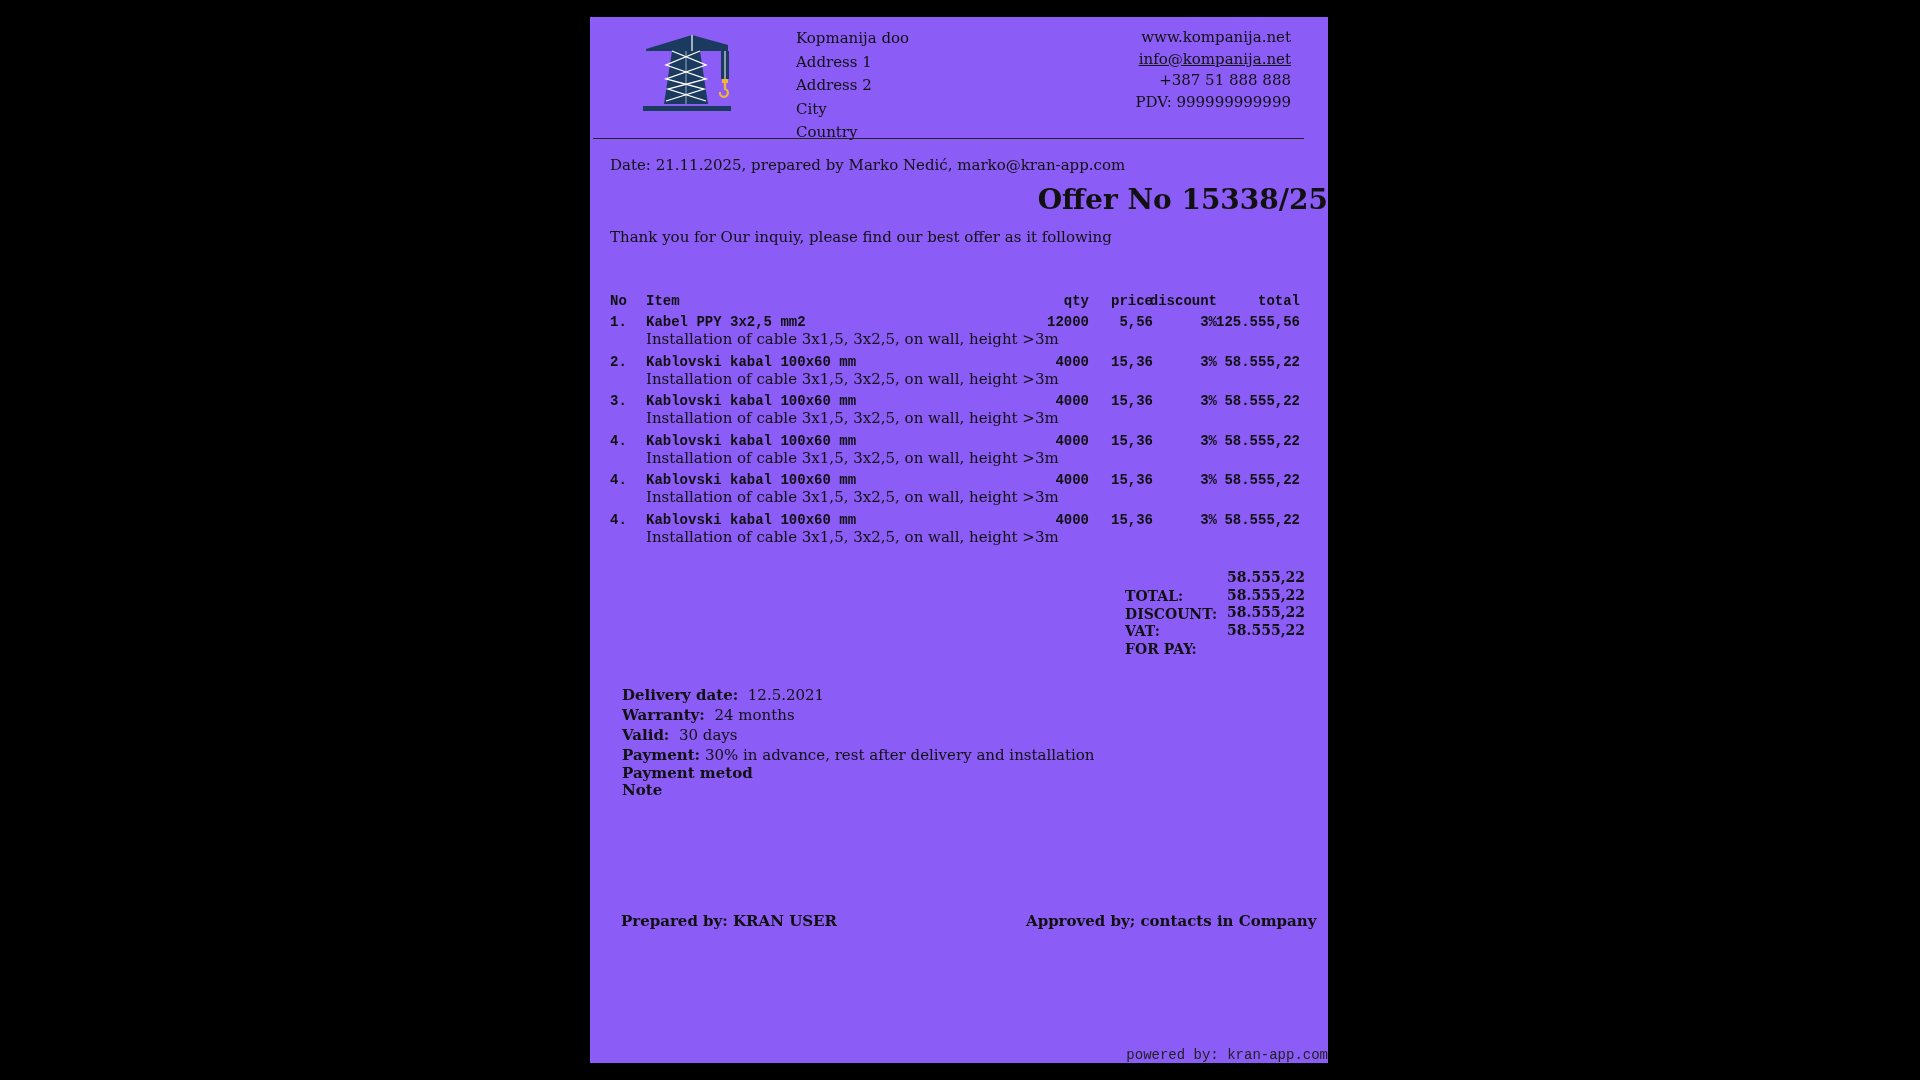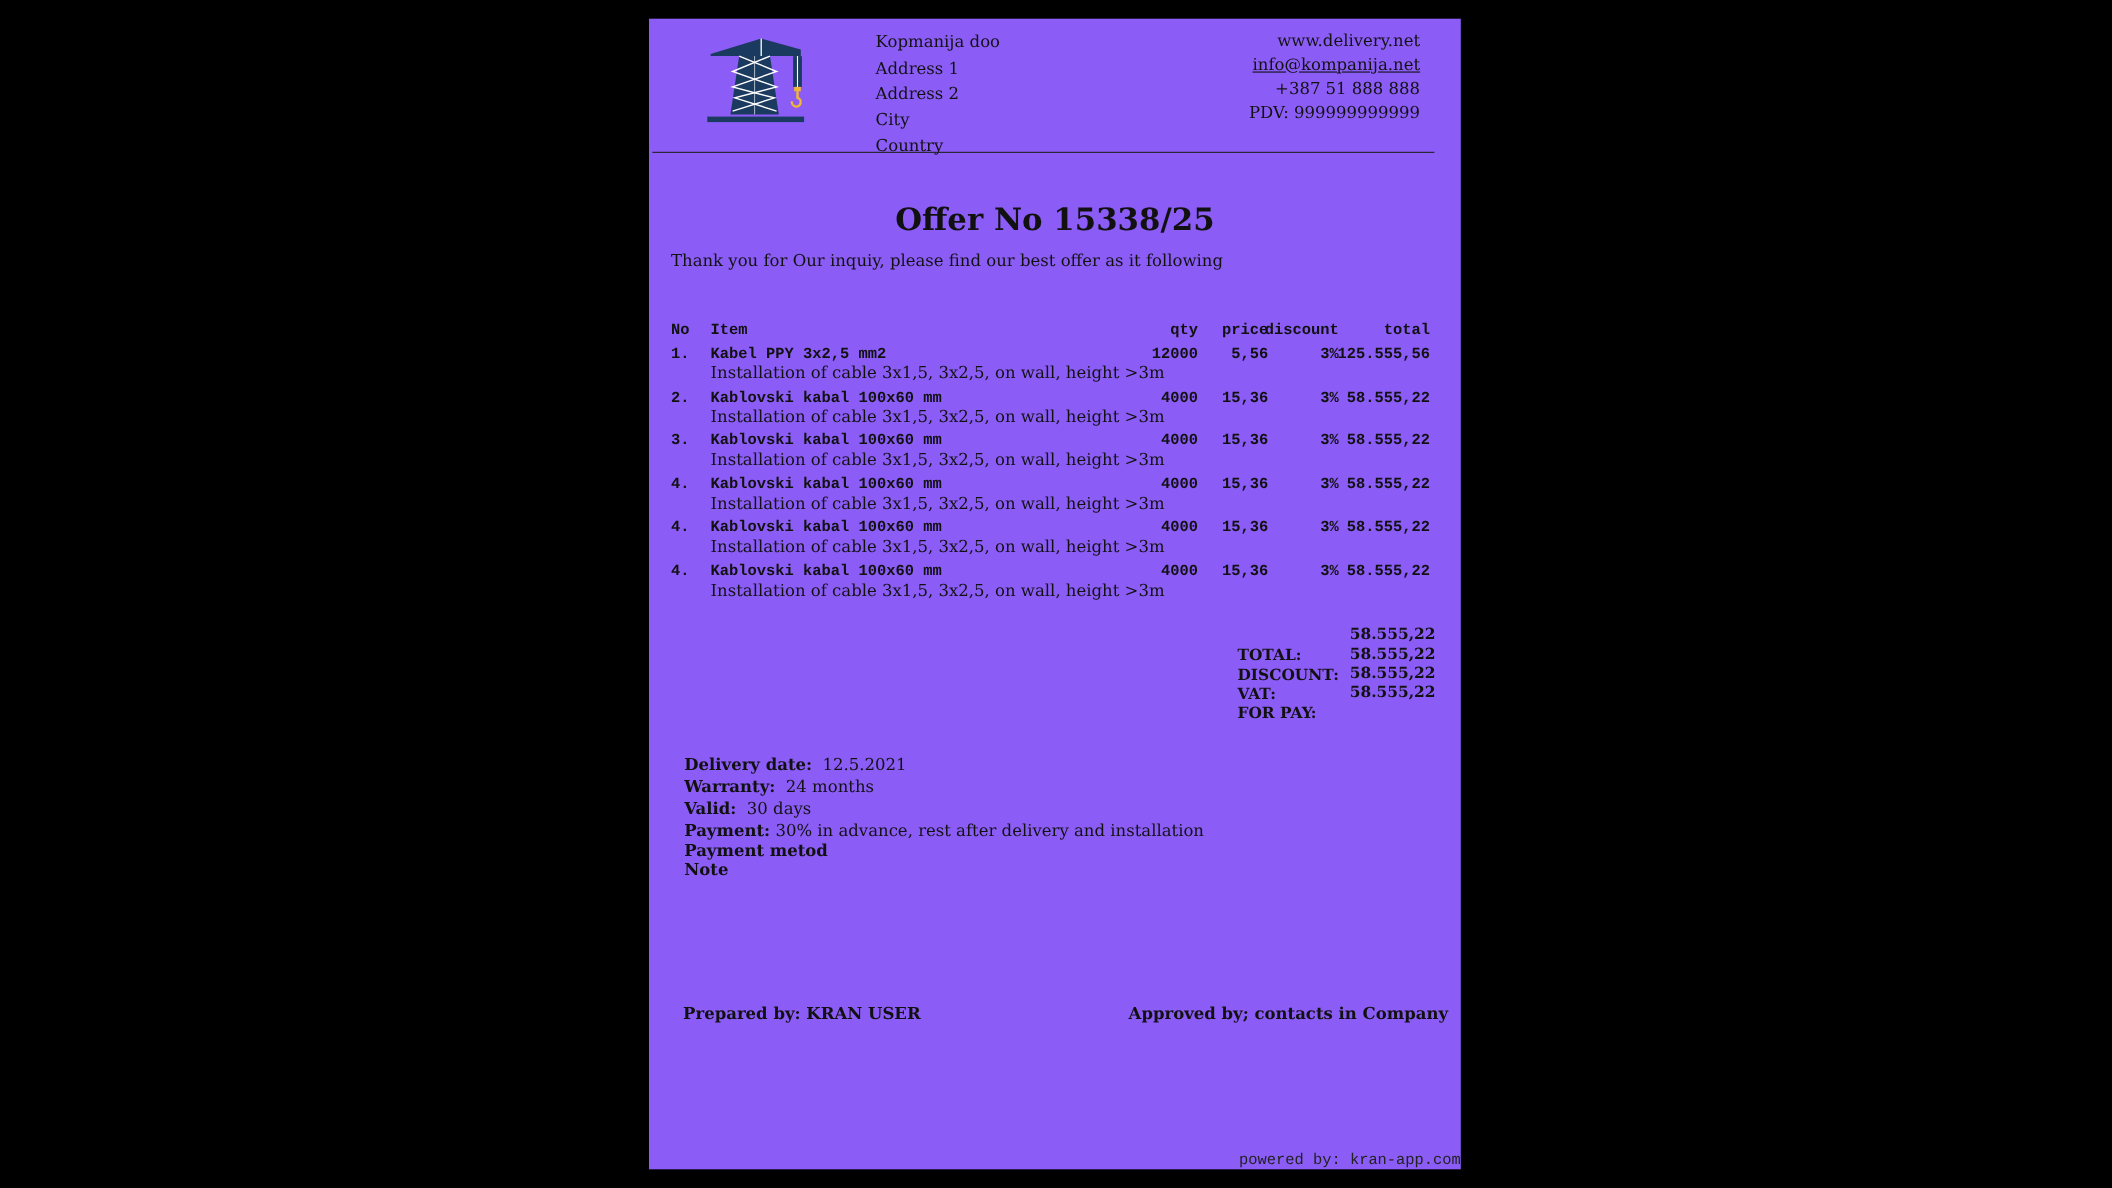--- a/index.html
+++ b/index.html
@@ -11,21 +11,21 @@
     position: absolute; left: 590px; top: 17px; width: 738px; height: 1046px;
     background: #8b5cf6;
   }
   .abs { position: absolute; }
   .logo { left: 52px; top: 14px; width: 90px; height: 82px; }
   .company { left: 206px; top: 10px; font-size: 15px; line-height: 23.5px; }
   .contacts { right: 37px; top: 10px; font-size: 15px; line-height: 21.5px; text-align: right; }
   .contacts .email { text-decoration: underline; }
   .hr { left: 3px; top: 121px; width: 711px; height: 0; border-top: 1.5px solid #222; }
   .dateline { left: 20px; top: 139px; font-size: 15px; }
-  .title { left: 0; width: 738px; top: 166px; text-align: center; font-size: 28px; font-weight: bold; }
+  .title { left: 0; width: 738px; top: 166px; text-align: right; font-size: 28px; font-weight: bold; }
   .intro { left: 20px; top: 211px; font-size: 15px; }
 
   .tbl { left: 20px; top: 273px; width: 690px; font-size: 14px; }
   .th, .tr { position: relative; height: 18px; }
   .th span, .tr span { position: absolute; top: 3px; white-space: nowrap; font-family: Liberation Mono, monospace; }
   .th { font-weight: bold; margin-bottom: 3px; }
   .c-no { left: 0; }
   .c-item { left: 36px; }
   .c-qty { right: 211px; text-align: right; }
   .c-price { right: 147px; text-align: right; }
@@ -70,28 +70,29 @@
 
   <div class="abs company">
     <div>Kopmanija doo</div>
     <div>Address 1</div>
     <div>Address 2</div>
     <div>City</div>
     <div>Country</div>
   </div>
 
   <div class="abs contacts">
-    <div>www.delivery.net</div>
+    <div>www.kompanija.net</div>
     <div class="email">info@kompanija.net</div>
     <div>+387 51 888 888</div>
     <div>PDV: 999999999999</div>
   </div>
 
   <div class="abs hr"></div>
 
+  <div class="abs dateline">Date: 21.11.2025, prepared by Marko Nedić, marko@kran-app.com</div>
   <div class="abs title">Offer  No 15338/25</div>
   <div class="abs intro">Thank you for Our inquiy, please find our best offer as it following</div>
 
   <div class="abs tbl">
     <div class="th">
       <span class="c-no">No</span>
       <span class="c-item">Item</span>
       <span class="c-qty">qty</span>
       <span class="c-price">price</span>
       <span class="c-disc">discount</span>

